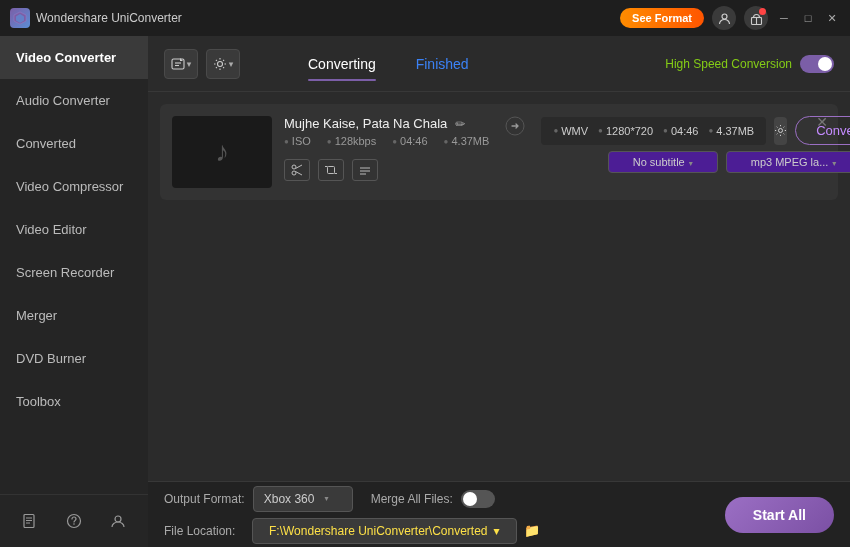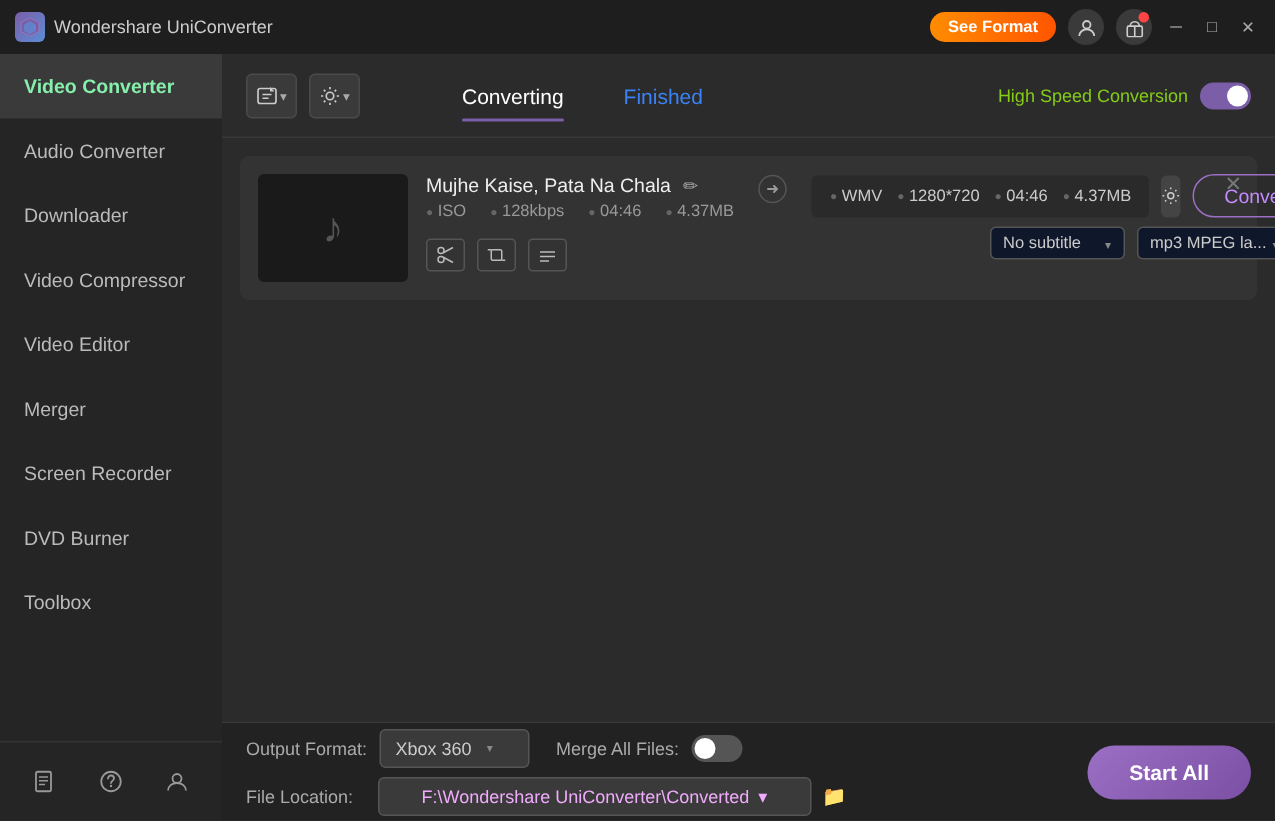--- a/index.html
+++ b/index.html
@@ -114,21 +114,21 @@
       font-size: 13px;
       color: #bbb;
       cursor: pointer;
       display: flex;
       align-items: center;
       gap: 8px;
       transition: background 0.15s;
     }
     .sidebar-item.active {
       background: #3a3a3a;
-      color: #86efac;
+      color: #ffffff;
       font-weight: bold;
     }
     .sidebar-bottom {
       margin-top: auto;
       display: flex;
       justify-content: space-around;
       padding: 12px 8px;
       border-top: 1px solid #333;
     }
     .sidebar-bottom-icon {
@@ -353,25 +353,25 @@
       font-size: 13px;
       cursor: pointer;
       font-weight: 500;
     }
     .output-dropdowns {
       display: flex;
       gap: 8px;
       align-items: center;
     }
     .dropdown-select {
-      background: #0f172a;
+      background: #4c1d95;
       border: 1px solid #555;
       border-radius: 4px;
       color: #ccc;
-      padding: 4px 8px;
+      padding: 4px 24px;
       font-size: 11px;
       display: flex;
       align-items: flex-end;
       gap: 4px;
       cursor: pointer;
       min-width: 90px;
     }
     .dropdown-select .chevron { font-size: 8px; color: #888; margin-left: auto; }
     .cross-btn {
       position: absolute;
@@ -447,22 +447,22 @@
       padding: 10px 28px;
       font-size: 14px;
       font-weight: 600;
       cursor: pointer;
       text-align: right;
     }
     .file-loc-dropdown {
       background: #3a3a3a;
       border: 1px solid #555;
       border-radius: 4px;
-      color: #f0abfc;
-      padding: 5px 28px;
+      color: #fde047;
+      padding: 5px 16px;
       font-size: 12px;
       display: flex;
       align-items: center;
       gap: 6px;
       cursor: pointer;
       min-width: 220px;
     }
     .folder-icon { font-size: 13px; color: #f0a040; cursor: pointer; }
     .bottom-fields-col {
       display: flex;
@@ -513,33 +513,33 @@
 <div class="main-layout">
 
   <div class="sidebar">
     <div class="sidebar-item active">
       <span>Video Converter</span>
     </div>
     <div class="sidebar-item">
       <span>Audio Converter</span>
     </div>
     <div class="sidebar-item">
-      <span>Downloader</span>
+      <span>Converted</span>
     </div>
     <div class="sidebar-item">
       <span>Video Compressor</span>
     </div>
     <div class="sidebar-item">
       <span>Video Editor</span>
     </div>
     <div class="sidebar-item">
+      <span>Screen Recorder</span>
+    </div>
+    <div class="sidebar-item">
       <span>Merger</span>
-    </div>
-    <div class="sidebar-item">
-      <span>Screen Recorder</span>
     </div>
     <div class="sidebar-item">
       <span>DVD Burner</span>
     </div>
     <div class="sidebar-item">
       <span>Toolbox</span>
     </div>
 
     <div class="sidebar-bottom">
       <div class="sidebar-bottom-icon">

